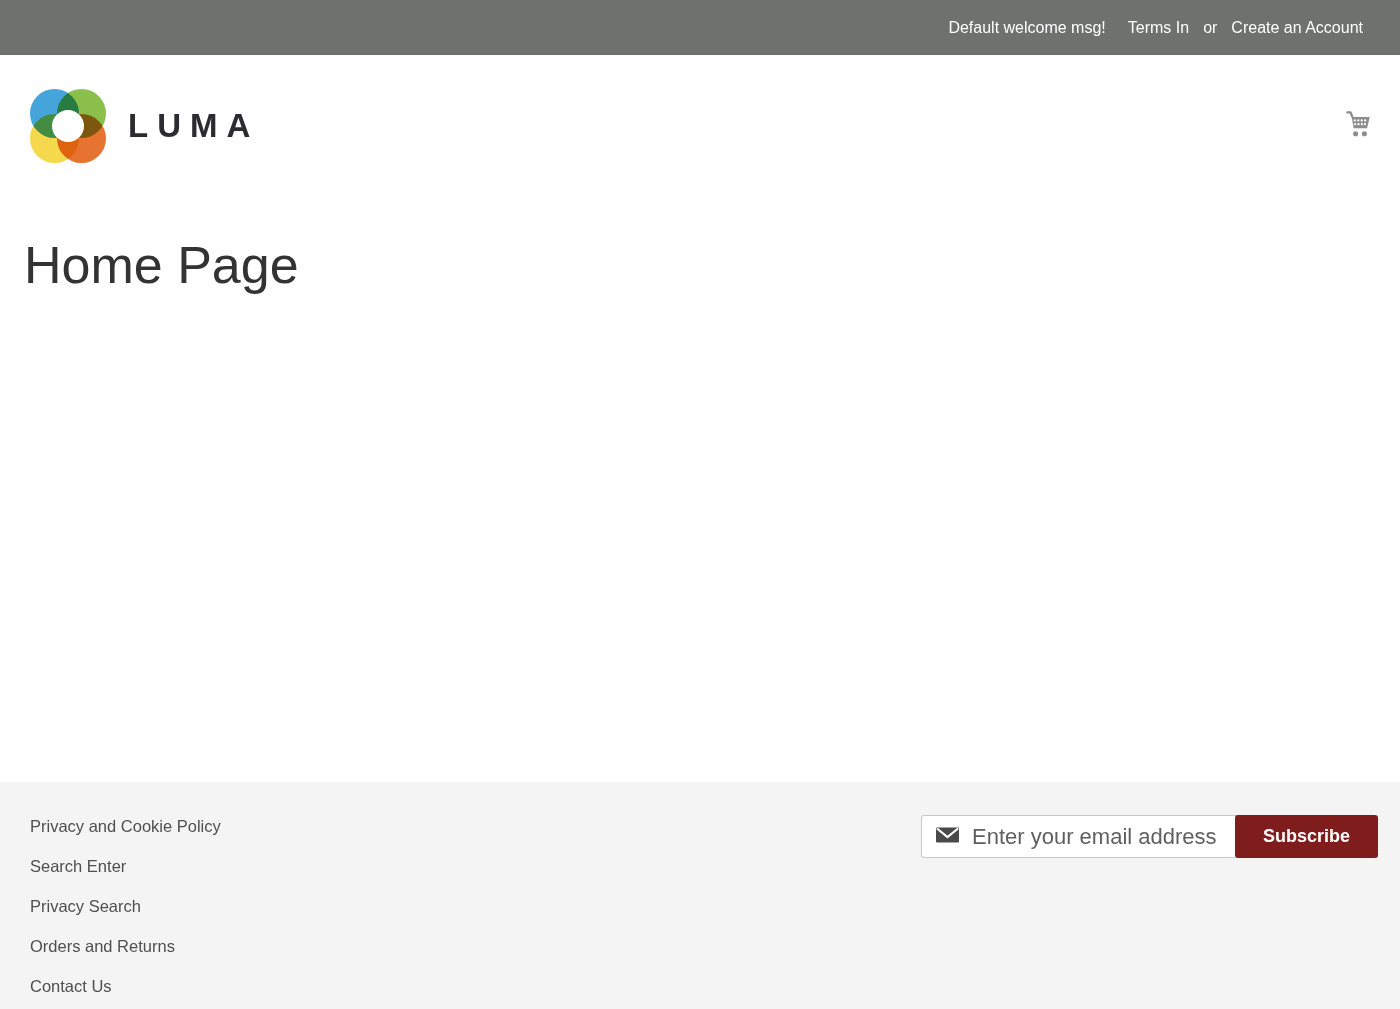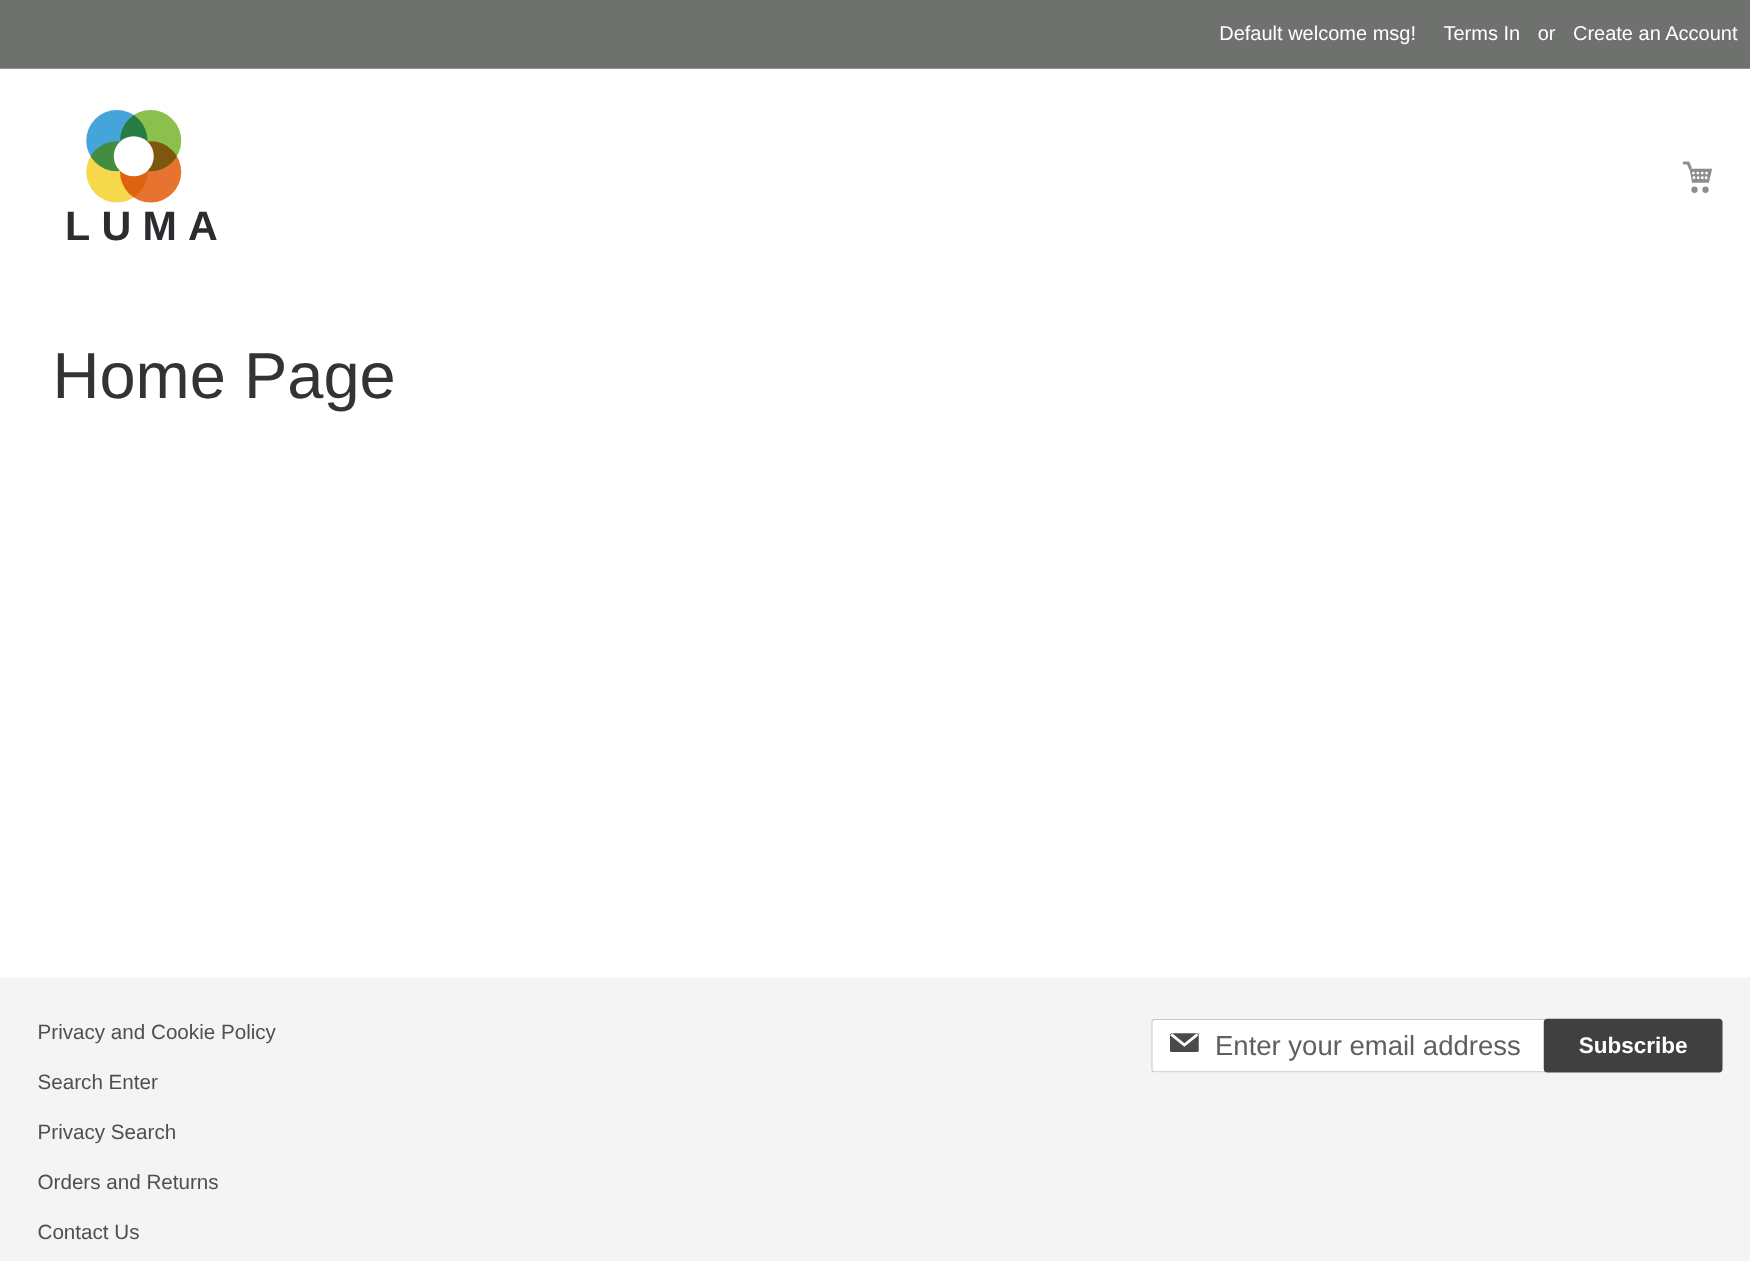--- a/index.html
+++ b/index.html
@@ -13,21 +13,21 @@
   }
 
   
   .topbar {
     height: 55px;
     flex: 0 0 55px;
     background: #6e716e;
     display: flex;
     align-items: center;
     justify-content: flex-end;
-    padding: 0 10px;
+    padding: 0 37px;
     color: #ffffff;
     font-size: 16px;
   }
   .topbar .welcome { margin-right: 22px; }
   .topbar a {
     color: #ffffff;
     text-decoration: none;
     cursor: pointer;
   }
   .topbar .or { margin: 0 14px; }
@@ -38,21 +38,20 @@
     display: flex;
     align-items: center;
     justify-content: space-between;
     padding: 33px 25px 25px 30px;
   }
   .logo {
     display: flex;
     align-items: center;
     cursor: pointer;
     text-decoration: none;
-    flex-direction: column;
   }
   .logo-mark { position: relative; width: 76px; height: 74px; }
   .logo-circle {
     position: absolute;
     width: 49px; height: 49px;
     border-radius: 50%;
     mix-blend-mode: multiply;
   }
   .lc-blue   { top: 0;    left: 0;    background: #45a5db; }
   .lc-green  { top: 0;    right: 0;   background: #8bc04c; }
@@ -104,21 +103,21 @@
     background: none;
     border: none;
     cursor: pointer;
     padding: 0;
     display: flex; align-items: center;
   }
 
   
   .main {
     flex: 1 1 auto;
-    padding: 0 42px;
+    padding: 0 24px;
   }
   .page-title {
     margin-top: 46px;
     font-size: 52px;
     line-height: 60px;
     font-weight: 300;
     color: #333333;
   }
   .cms-content {
     margin-top: 64px;
@@ -170,21 +169,21 @@
     margin-left: 12px;
     min-width: 0;
   }
   .email-wrap input::placeholder { color: #5f5f5f; opacity: 1; }
   .subscribe-btn {
     width: 143px;
     height: 43px;
     border: none;
     border-radius: 3px;
     margin-left: -2px;
-    background: #404040;
+    background: #7f1d1d;
     color: #ffffff;
     font-size: 18px;
     font-weight: 700;
     font-family: inherit;
     cursor: pointer;
   }
 </style>
 </head>
 <body>
 

